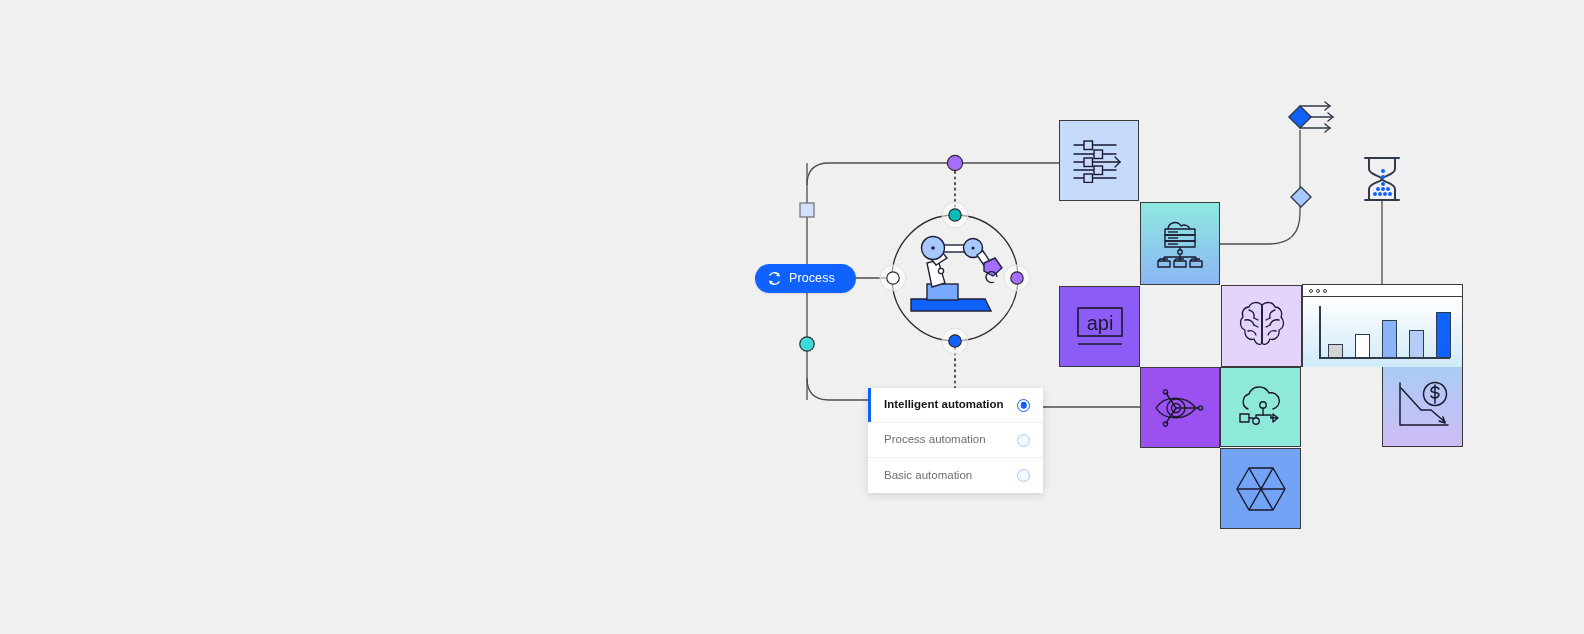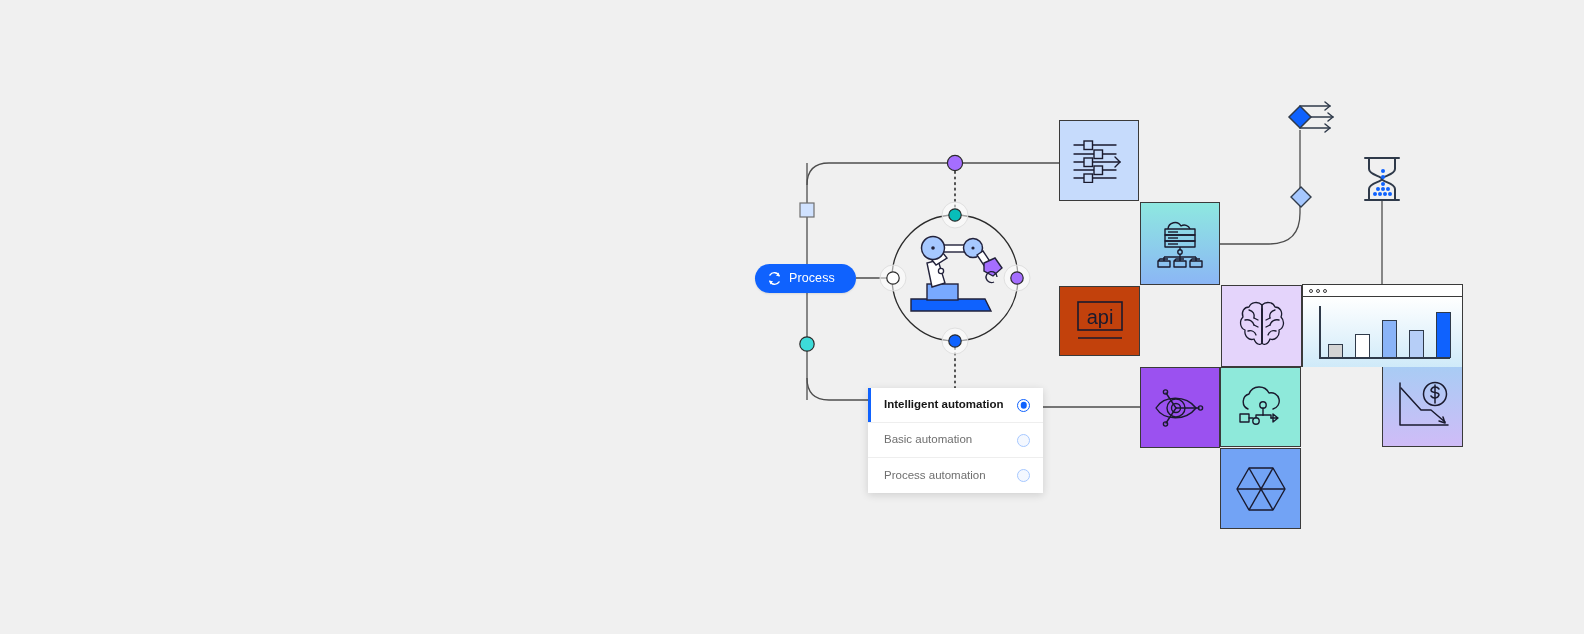--- a/index.html
+++ b/index.html
@@ -62,21 +62,21 @@
     background:#0f62fe;transform:translate(-50%,-50%);
   }
 
   
   .tile{position:absolute;border:1px solid #3a3a3a;box-sizing:border-box;z-index:20;}
   .tile svg{display:block;position:absolute;left:50%;top:50%;transform:translate(-50%,-50%);}
 
   .t-sliders{left:1059px;top:120px;width:80px;height:81px;background:#c6dbfc;}
   .t-server {left:1140px;top:202px;width:80px;height:83px;
              background:linear-gradient(180deg,#8ee8e0 0%,#8bb6f5 100%);}
-  .t-api    {left:1059px;top:286px;width:81px;height:70px;background:#c2410c;}
+  .t-api    {left:1059px;top:286px;width:81px;height:81px;background:#8b5cf6;}
   .t-brain  {left:1221px;top:285px;width:81px;height:82px;background:#e4d4fb;}
   .t-eye    {left:1140px;top:367px;width:80px;height:81px;background:#9b51f0;}
   .t-cloud  {left:1220px;top:367px;width:81px;height:80px;background:#8ee9da;}
   .t-hex    {left:1220px;top:448px;width:81px;height:81px;background:#72a3f5;}
   .t-dollar {left:1382px;top:365px;width:81px;height:82px;
              background:linear-gradient(180deg,#a8ccf4 0%,#cfbcf7 100%);}
 
   
   .chartwin{
     position:absolute;left:1302px;top:284px;width:161px;height:83px;
@@ -192,25 +192,25 @@
     </svg>
     <span class="lbl">Process</span>
   </div>
 
   <div class="dropdown">
     <div class="dd-row sel">
       <span class="dd-label">Intelligent automation</span>
       <span class="radio on"></span>
     </div>
     <div class="dd-row">
+      <span class="dd-label">Process automation</span>
+      <span class="radio"></span>
+    </div>
+    <div class="dd-row">
       <span class="dd-label">Basic automation</span>
-      <span class="radio"></span>
-    </div>
-    <div class="dd-row">
-      <span class="dd-label">Process automation</span>
       <span class="radio"></span>
     </div>
   </div>
 
   <div class="tile t-sliders">
     <svg width="54" height="44" viewBox="0 0 54 44">
       <g stroke="#1a1a2e" stroke-width="1.4" fill="none" stroke-linecap="round">
         <path d="M2,6 L12,6"></path>
           <path d="M21,6 L44,6"></path>
         <path d="M2,15 L22,15"></path>

